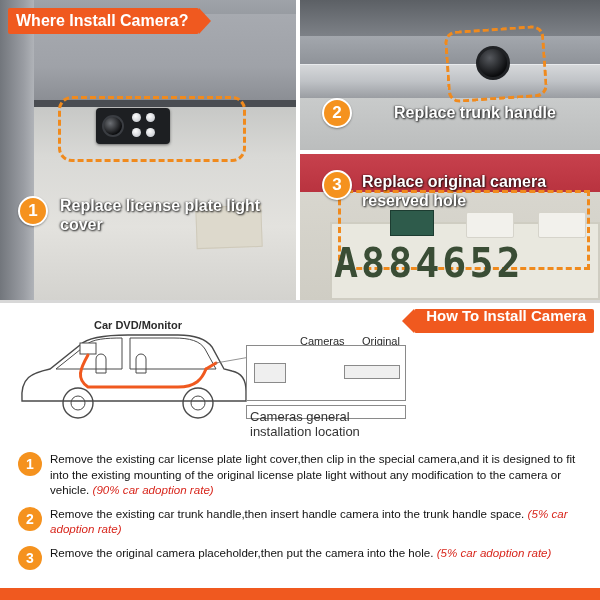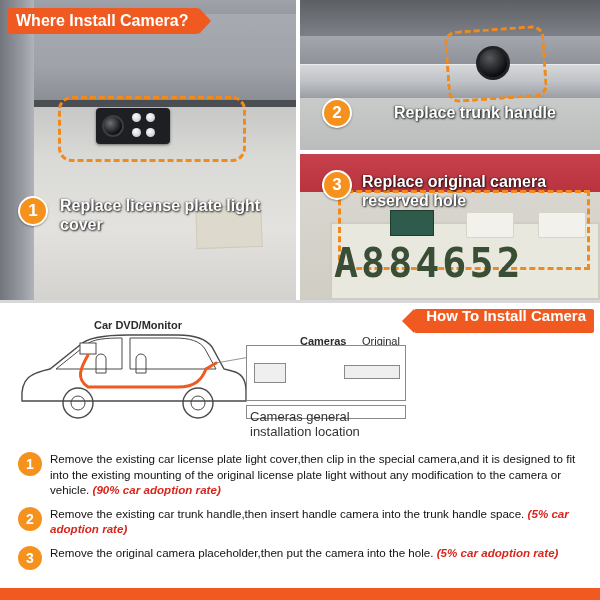--- a/index.html
+++ b/index.html
@@ -243,21 +243,21 @@
     margin-right: 8px;
     margin-top: 1px;
   }
   .step .text {
     font-size: 11.6px;
     line-height: 15.5px;
     color: #111;
   }
   .step .em {
     color: #d8261c;
-    font-weight: bold;
+    font-weight: normal;
     font-style: italic;
   }
   .bottombar {
     position: absolute; left: 0; bottom: 0; width: 600px; height: 12px;
     background: #f0591f;
   }
 </style>
 </head>
 <body>
 
@@ -318,21 +318,21 @@
   </div>
 
   <div class="lower">
 
     <div class="banner-how">
       <span>How To Install Camera</span>
     </div>
 
     <div class="diagram">
       <div class="diagram-label" style="left:84px;top:2px;">Car DVD/Monitor</div>
-      <div class="diagram-label" style="left:290px;top:18px;font-weight:bold;">Cameras</div>
+      <div class="diagram-label" style="left:290px;top:18px;font-weight:normal;">Cameras</div>
       <div class="diagram-label" style="left:352px;top:18px;font-weight:normal;">Original light</div>
 
       
       <svg width="400" height="118" viewBox="0 0 400 118">
         <path d="M12,84 C10,60 22,56 40,52 L70,28 C78,20 96,18 118,18 L168,18 C186,18 196,22 202,30 L214,52 L222,54 C232,56 236,64 236,74 L236,84 Z" fill="none" stroke="#4a4a4a" stroke-width="1.4"></path>
         <path d="M46,52 L76,28 C82,22 96,21 112,21 L112,52 Z" fill="none" stroke="#4a4a4a" stroke-width="1"></path>
         <path d="M120,21 L164,21 C180,21 190,24 195,32 L206,52 L120,52 Z" fill="none" stroke="#4a4a4a" stroke-width="1"></path>
         <circle cx="68" cy="86" r="15" fill="none" stroke="#4a4a4a" stroke-width="1.4"></circle>
         <circle cx="68" cy="86" r="7" fill="none" stroke="#4a4a4a" stroke-width="1"></circle>
         <circle cx="188" cy="86" r="15" fill="none" stroke="#4a4a4a" stroke-width="1.4"></circle>

